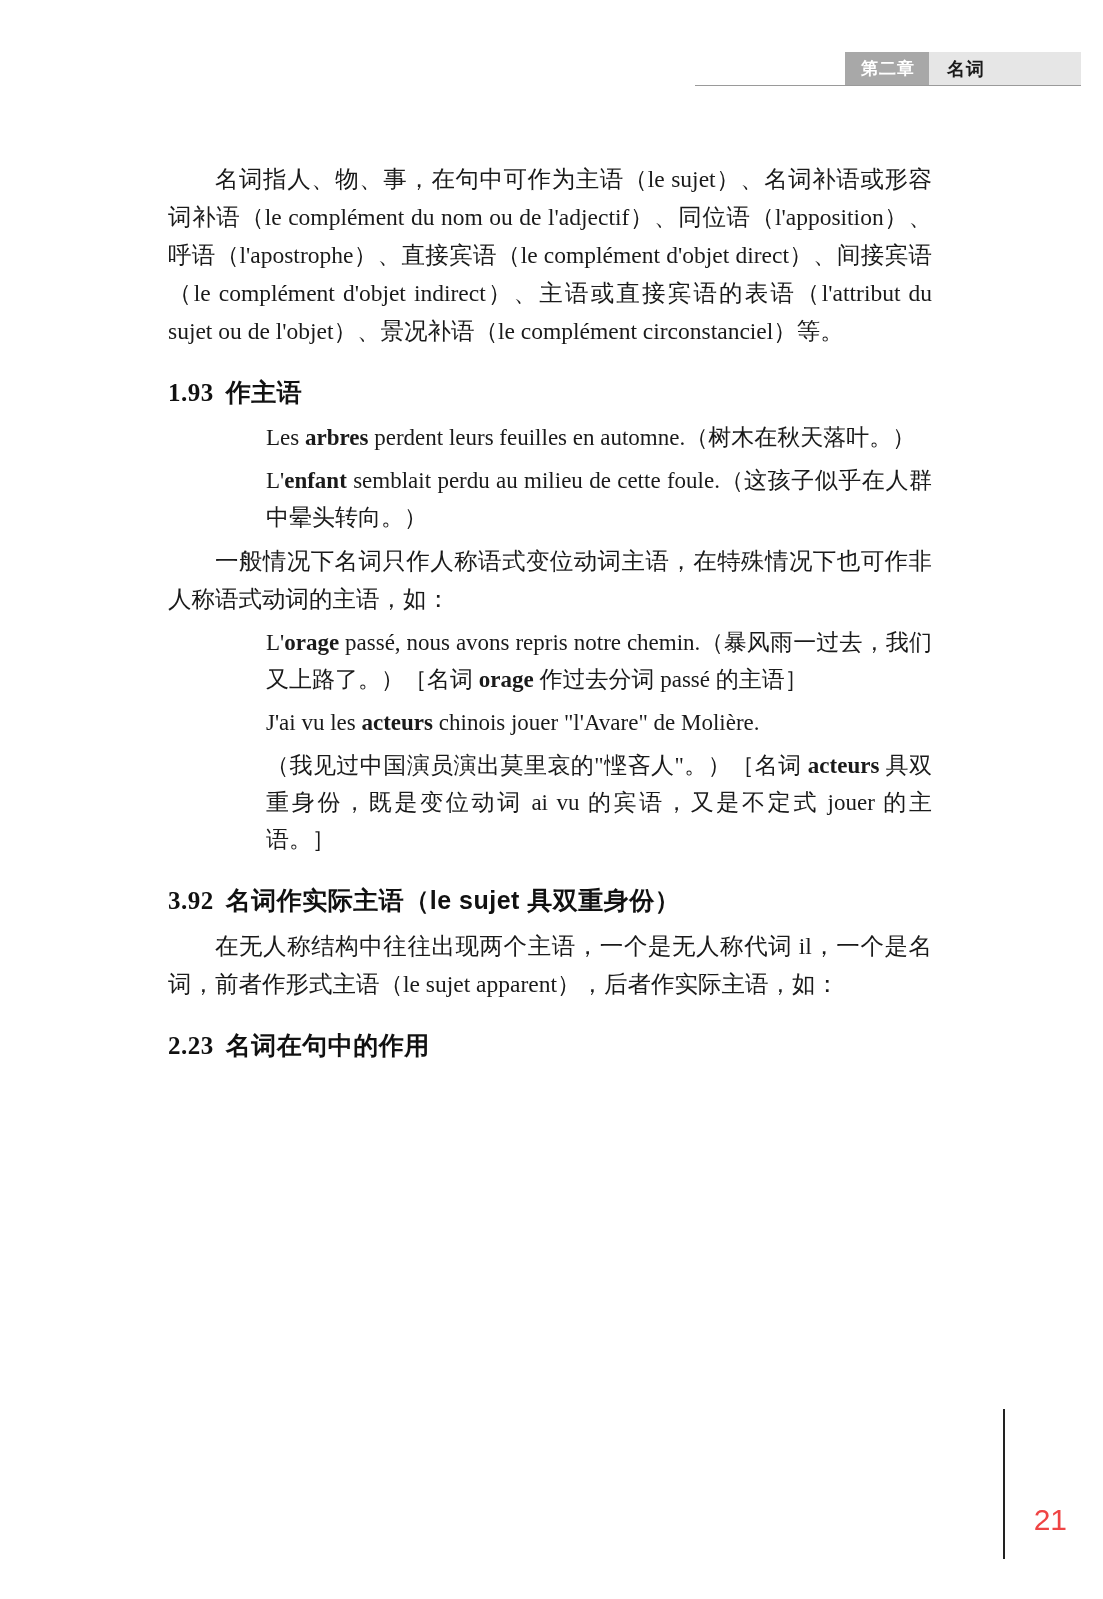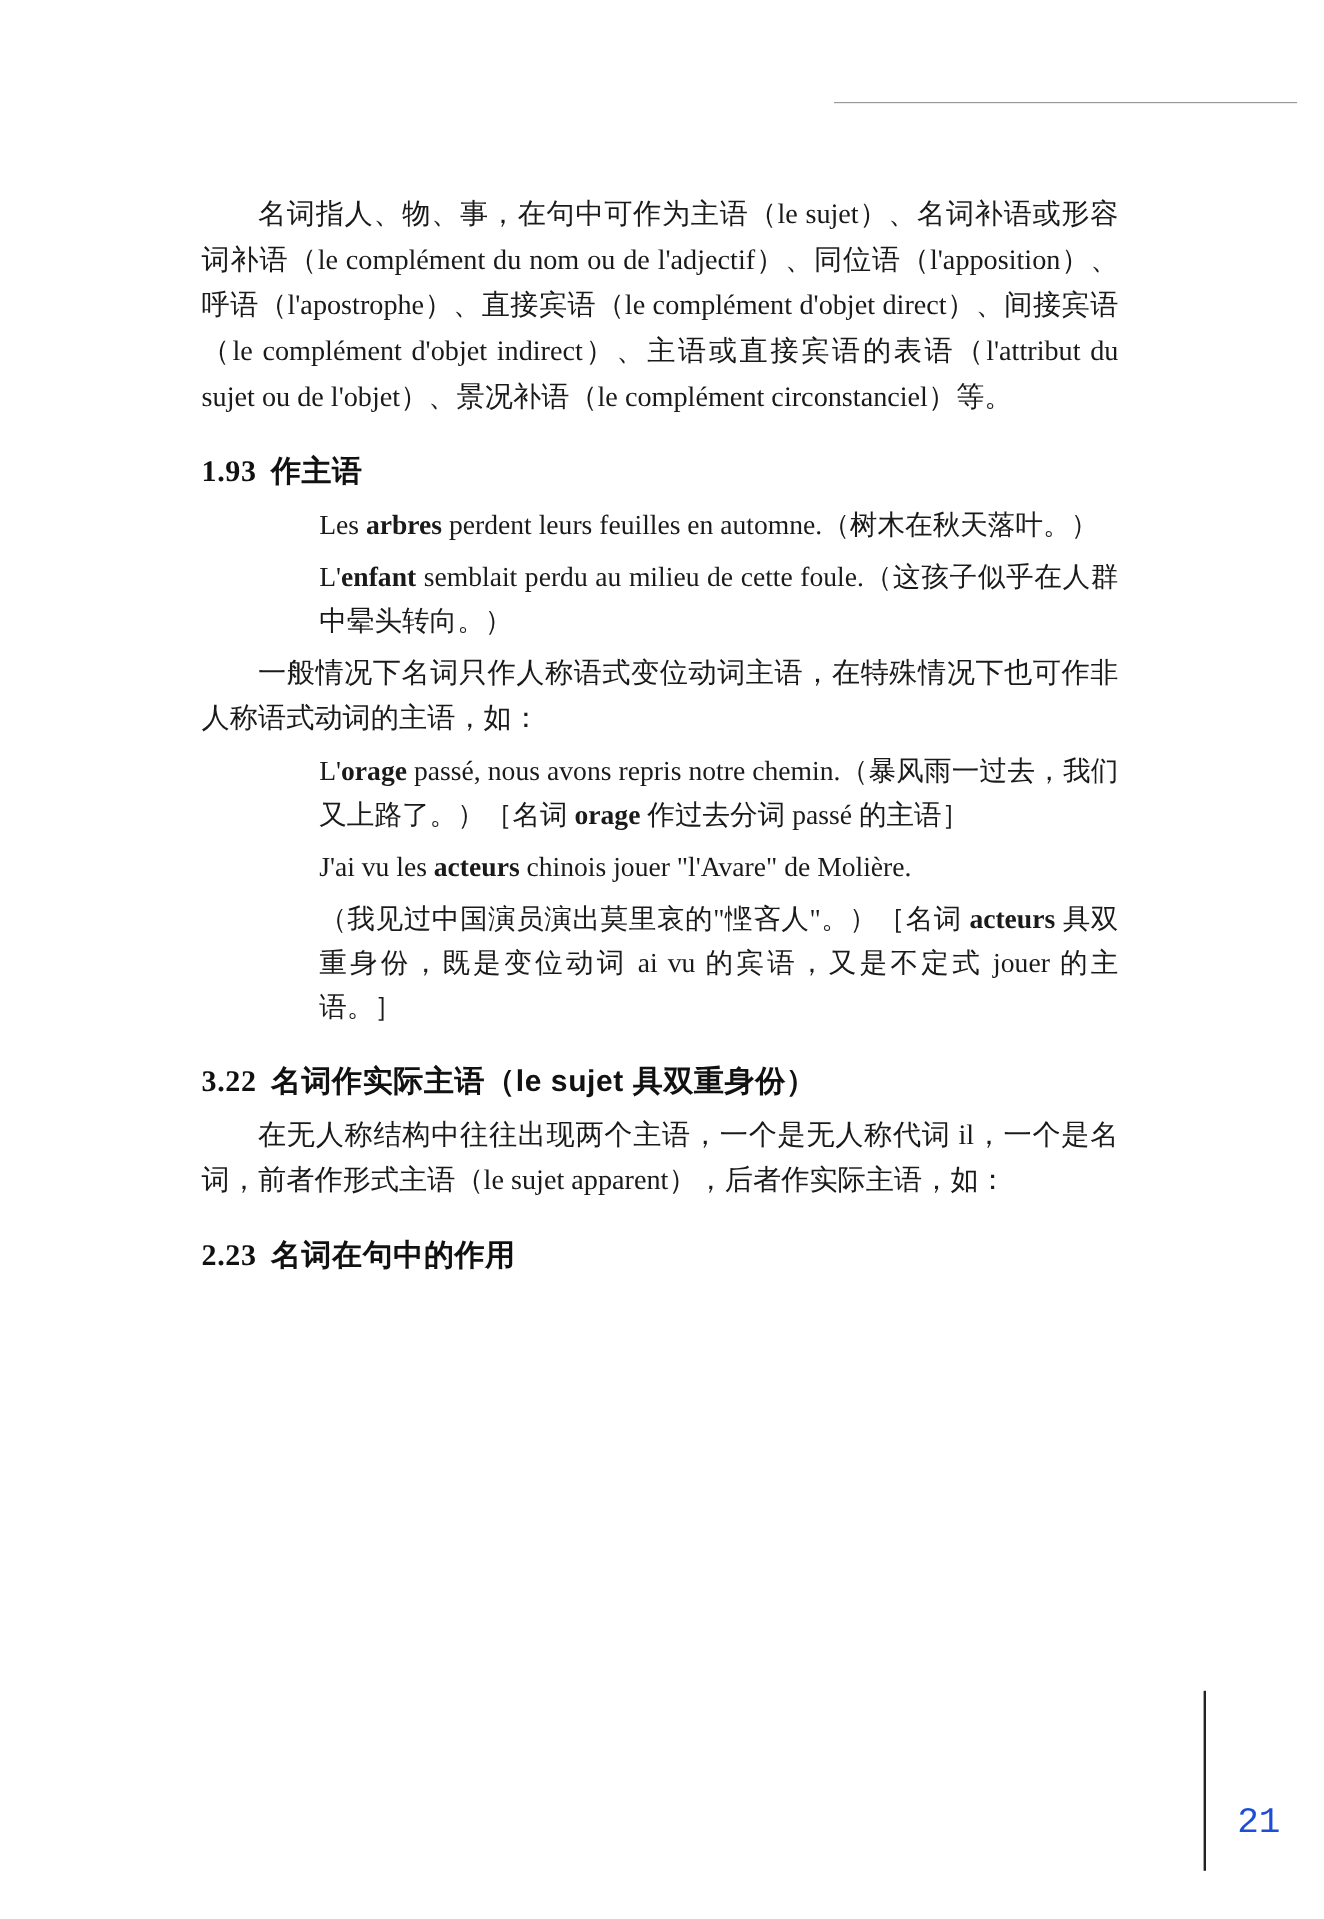--- a/index.html
+++ b/index.html
@@ -109,57 +109,61 @@
     padding-left: 98px;
     text-align: justify;
     text-indent: 0;
   }
   .example b { font-weight: bold; }
 
   .pagenum {
     position: absolute;
     right: 36px;
     bottom: 62px;
-    font-family: Liberation Mono, monospace;
+    font-family: Liberation Sans, sans-serif;
     font-size: 30px;
-    color: #1d4ed8;
+    color: #ef4444;
   }
   .pagerule {
     position: absolute;
     right: 98px;
     bottom: 40px;
     width: 2px;
     height: 150px;
     background: #222;
   }
 </style>
 </head>
 <body>
 
 <div class="header">
   <div class="header-rule"></div>
+  <div class="header-inner">
+    <div class="header-chapter">第二章</div>
+    <div class="header-title">名词</div>
+  </div>
 </div>
 
 <div class="page">
 
 
   <p class="para">名词指人、物、事，在句中可作为主语（le sujet）、名词补语或形容词补语（le complément du nom ou de l'adjectif）、同位语（l'apposition）、呼语（l'apostrophe）、直接宾语（le complément d'objet direct）、间接宾语（le complément d'objet indirect）、主语或直接宾语的表语（l'attribut du sujet ou de l'objet）、景况补语（le complément circonstanciel）等。</p>
 
   <h2 class="sub-title">
     <span class="num">1.93</span><span>作主语</span>
   </h2>
   <p class="example">Les <b>arbres</b> perdent leurs feuilles en automne.（树木在秋天落叶。）</p>
   <p class="example">L'<b>enfant</b> semblait perdu au milieu de cette foule.（这孩子似乎在人群中晕头转向。）</p>
   <p class="para">一般情况下名词只作人称语式变位动词主语，在特殊情况下也可作非人称语式动词的主语，如：</p>
   <p class="example">L'<b>orage</b> passé, nous avons repris notre chemin.（暴风雨一过去，我们又上路了。）［名词 <b>orage</b> 作过去分词 passé 的主语］</p>
   <p class="example">J'ai vu les <b>acteurs</b> chinois jouer "l'Avare" de Molière.</p>
   <p class="example">（我见过中国演员演出莫里哀的"悭吝人"。）［名词 <b>acteurs</b> 具双重身份，既是变位动词 ai vu 的宾语，又是不定式 jouer 的主语。］</p>
 
   <h2 class="sub-title">
-    <span class="num">3.22</span><span>名词作实际主语（le sujet 具双重身份）</span>
+    <span class="num">3.92</span><span>名词作实际主语（le sujet 具双重身份）</span>
   </h2>
   <p class="para">在无人称结构中往往出现两个主语，一个是无人称代词 il，一个是名词，前者作形式主语（le sujet apparent），后者作实际主语，如：</p>
 
   <h2 class="sub-title">
     <span class="num">2.23</span><span>名词在句中的作用</span>
   </h2>
 
 </div>
 
 <div class="pagerule"></div>

